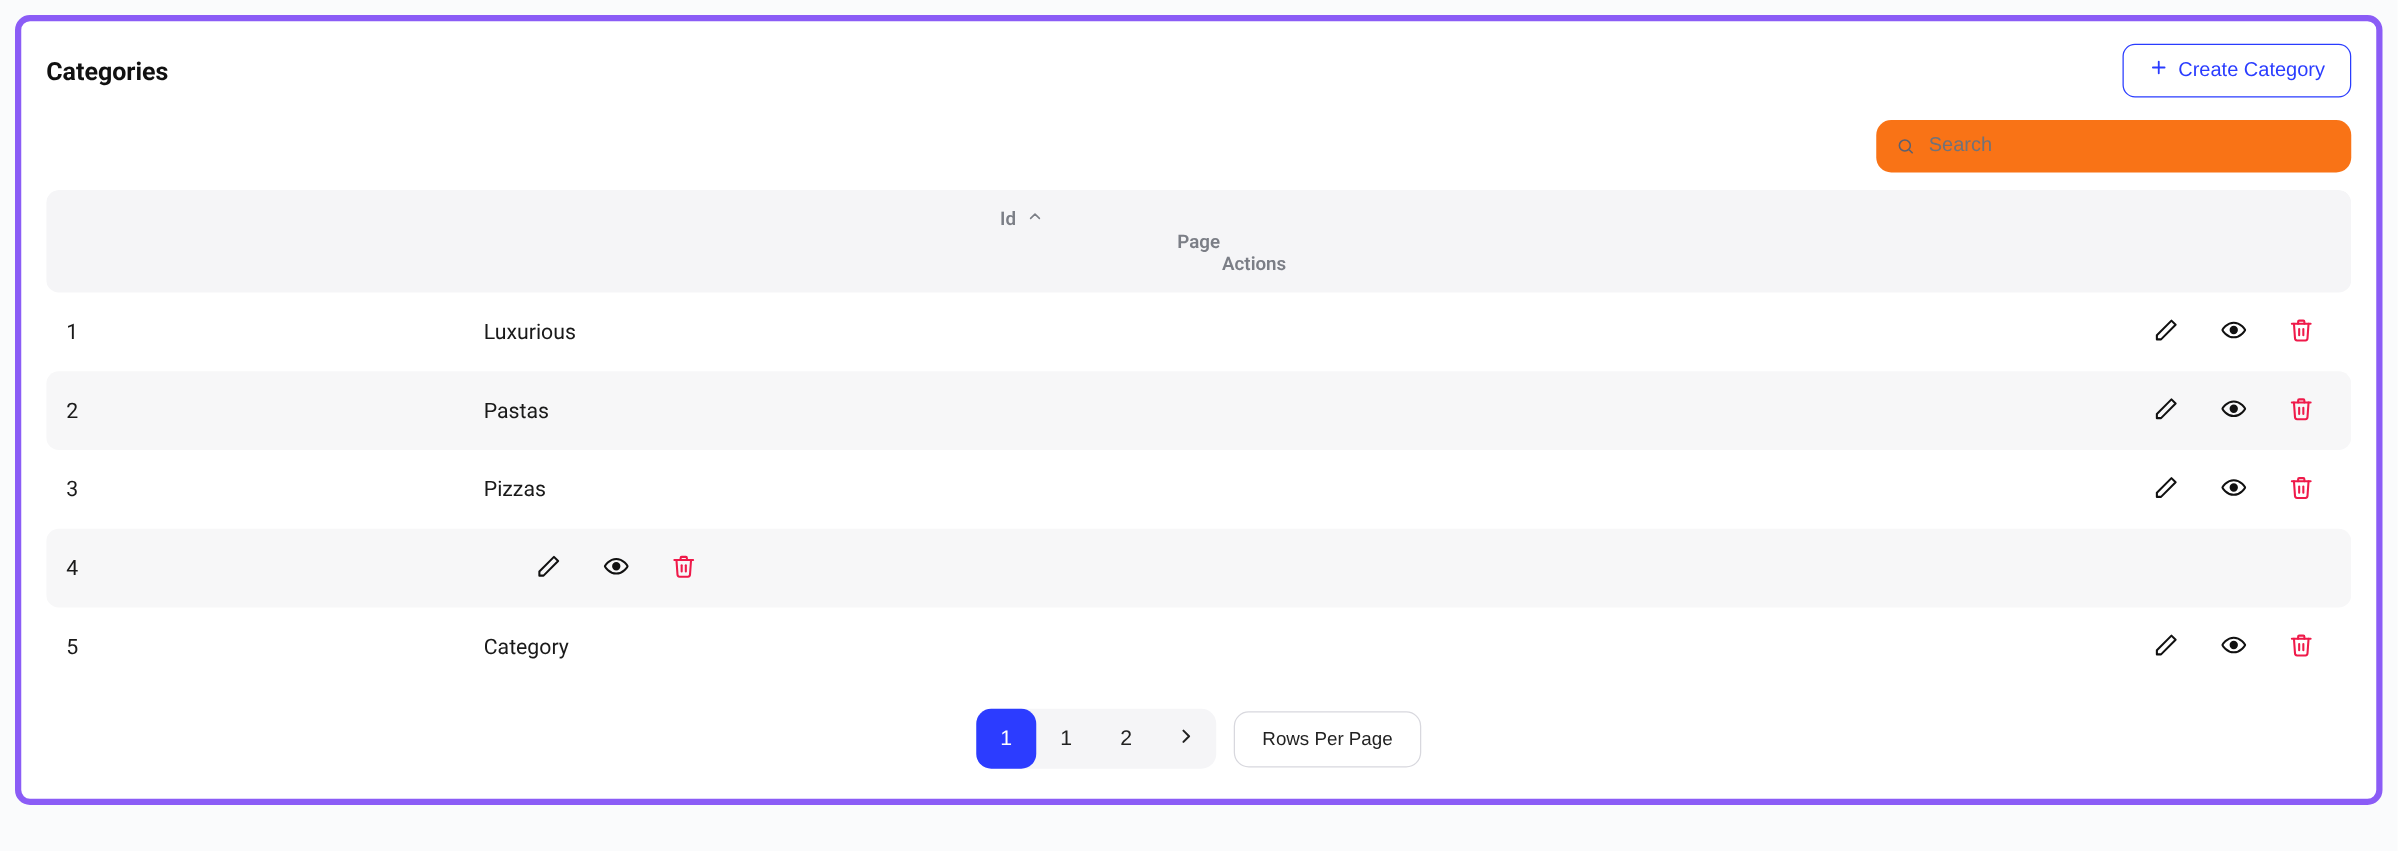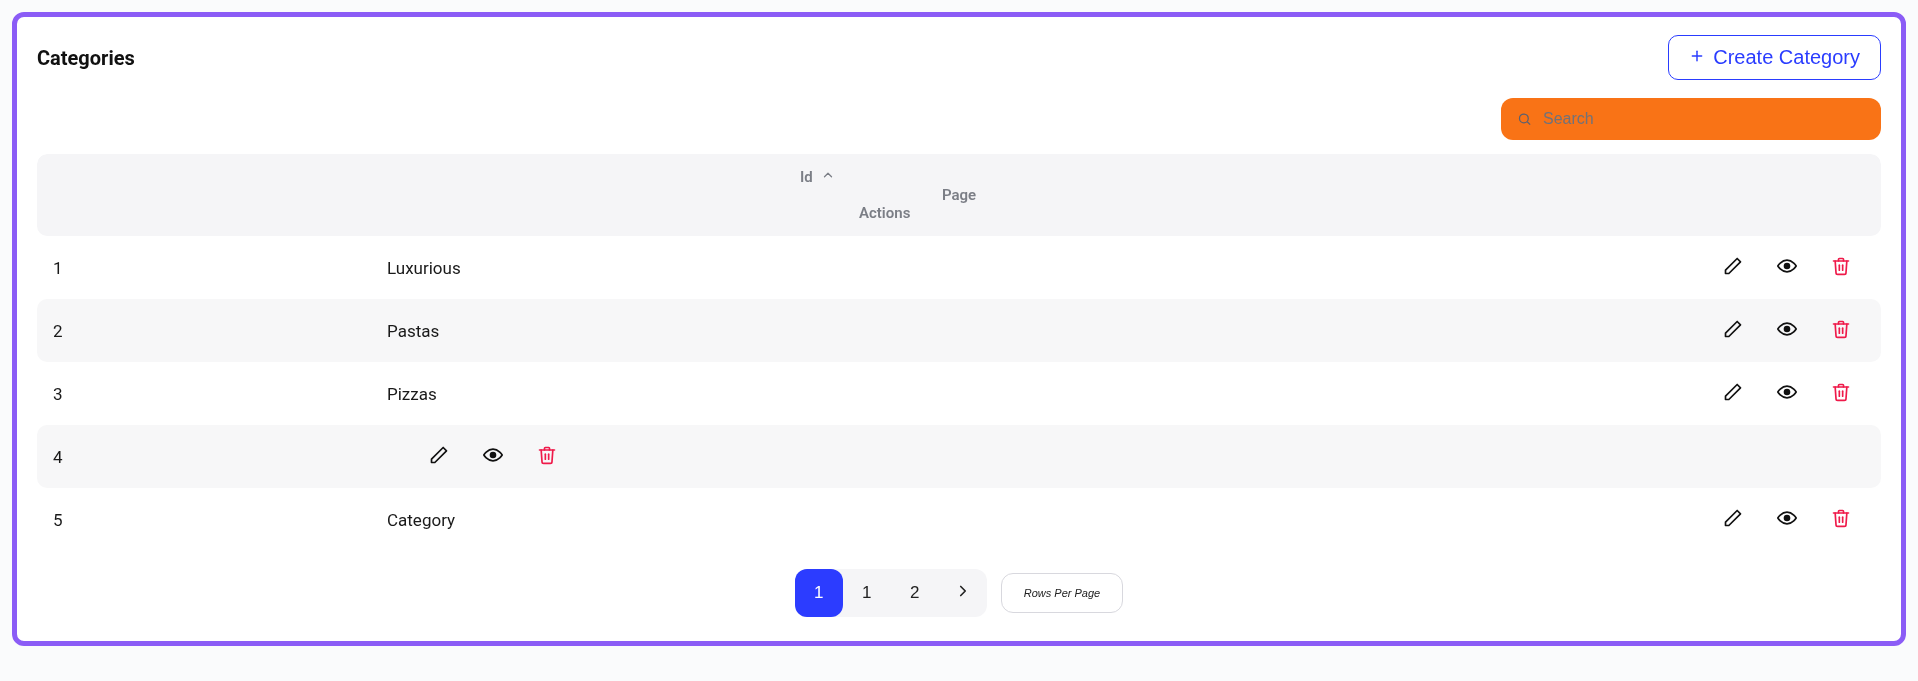--- a/index.html
+++ b/index.html
@@ -28,21 +28,21 @@
       color: #111;
     }
     .create-btn {
       display: inline-flex;
       align-items: center;
       gap: 8px;
       border: 1.5px solid #2a3cff;
       color: #2a3cff;
       background: #fff;
       padding: 10px 20px;
-      font-size: 20px;
+      font-size: 16px;
       font-weight: 500;
       border-radius: 10px;
       cursor: pointer;
     }
     .create-btn svg { width: 16px; height: 16px; stroke: #2a3cff; }
     .search-row {
       display: flex;
       justify-content: flex-end;
       margin-bottom: 14px;
     }
@@ -79,21 +79,21 @@
       background: #f5f5f7;
       border-radius: 10px;
       padding: 14px 0;
       font-size: 15px;
       color: #7b7e86;
       font-weight: 600;
       flex-direction: column;
     }
     .col-id { width: 350px; padding-left: 16px; display: flex; align-items: center; gap: 8px; }
     .col-name { flex: 1; }
-    .col-actions { width: 200px; padding-right: 30px; }
+    .col-actions { width: 200px; text-align: right; padding-right: 30px; }
 
     .sort-ic { width: 14px; height: 14px; stroke: #7b7e86; }
 
     .tbl-row {
       display: flex;
       align-items: center;
       padding: 20px 0;
       font-size: 17px;
       color: #1a1a1a;
       border-radius: 10px;
@@ -150,24 +150,23 @@
     .pg-btn.active {
       background: #2c3cff;
       color: #fff;
     }
     .pg-btn svg { width: 18px; height: 18px; stroke: #222; }
     .rows-btn {
       border: 1px solid #d8d8de;
       background: #fff;
       border-radius: 12px;
       padding: 13px 22px;
-      font-size: 11px;
+      font-size: 15px;
       color: #222;
       cursor: pointer;
-      font-style: italic;
     }
   </style>
 </head>
 <body>
 
 <div class="card">
 
   <div class="card-header">
     <h1 class="page-title">Categories</h1>
     <button class="create-btn">

